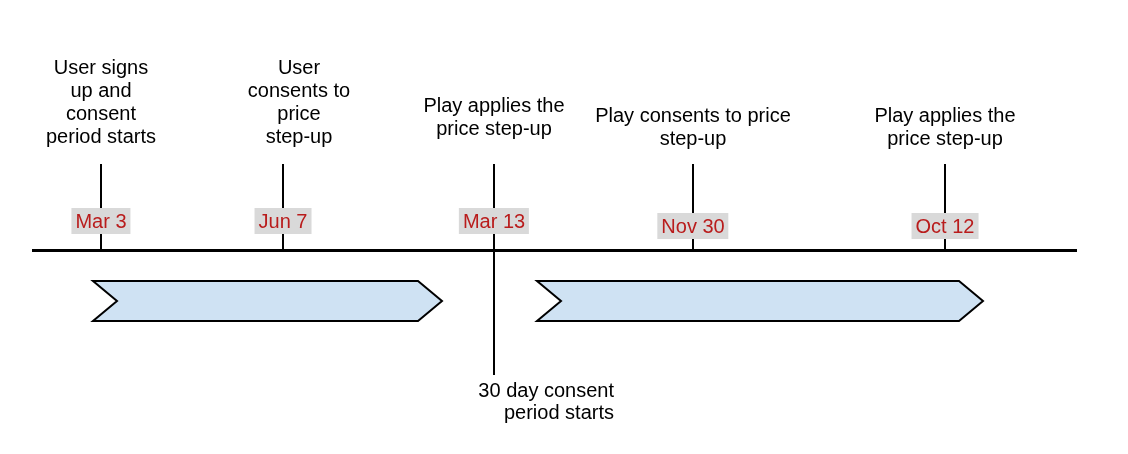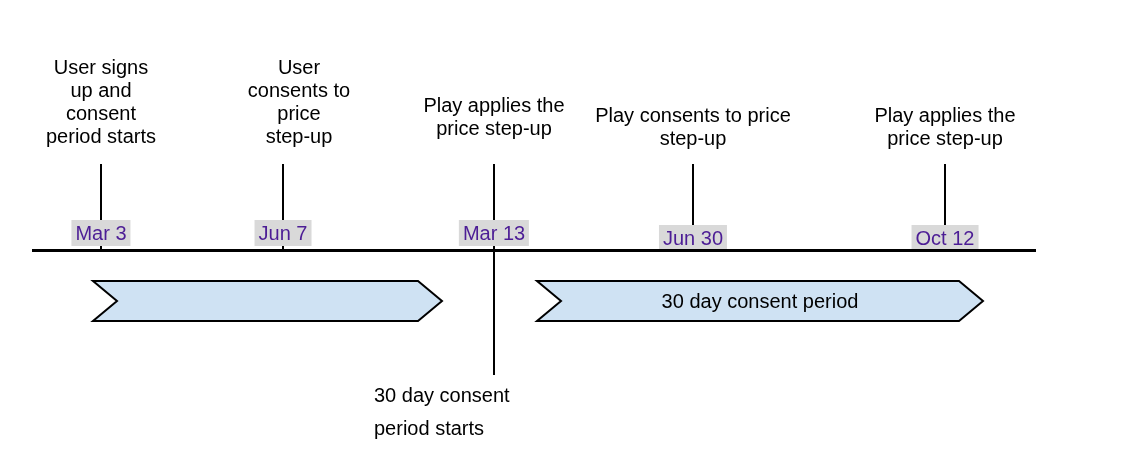--- a/index.html
+++ b/index.html
@@ -3,47 +3,47 @@
 <meta charset="utf-8">
 <style>
   html,body{margin:0;padding:0;background:#fff;}
   .canvas{
     position:relative;
     width:1036px;height:454px;
     background:#ffffff;
     font-family:"Liberation Sans", sans-serif;
     color:#000;
     overflow:hidden;
+    padding-left:41px;
   }
   .axis{
     position:absolute;left:32px;top:249px;width:1066px;height:3px;
     background:#000;
   }
   .tick{
     position:absolute;width:2px;background:#000;
   }
   .desc{
     position:absolute;width:240px;text-align:center;
     font-size:20px;line-height:23px;white-space:pre-line;
   }
   .chip{
     position:absolute;transform:translateX(-50%);
-    background:#d9d9d9;color:#4c1d95;
+    background:#d9d9d9;color:#b91c1c;
     font-size:20px;line-height:24px;padding:1px 4px;
     white-space:nowrap;
-    margin-top:12px;
   }
   .arrow-svg{position:absolute;left:0;top:0;}
   .arrow-label{
     position:absolute;height:41px;display:flex;align-items:center;justify-content:center;
     font-size:20px;
   }
   .note{
-    position:absolute;width:240px;text-align:left;
-    font-size:20px;line-height:33px;white-space:pre-line;
+    position:absolute;width:240px;text-align:right;
+    font-size:20px;line-height:22px;white-space:pre-line;
   }
 </style>
 </head>
 <body>
 
 <div class="canvas">
 
   <div class="desc" style="left:-19px;top:56px">User signs
 up and
 consent
@@ -61,28 +61,27 @@
 
   <div class="tick" style="left:100px;top:164px;height:86px"></div>
   <div class="tick" style="left:282px;top:164px;height:86px"></div>
   <div class="tick" style="left:493px;top:164px;height:86px"></div>
   <div class="tick" style="left:692px;top:164px;height:86px"></div>
   <div class="tick" style="left:944px;top:164px;height:86px"></div>
 
   <div class="chip" style="left:101px;top:208px">Mar 3</div>
   <div class="chip" style="left:283px;top:208px">Jun 7</div>
   <div class="chip" style="left:494px;top:208px">Mar 13</div>
-  <div class="chip" style="left:693px;top:213px">Jun 30</div>
+  <div class="chip" style="left:693px;top:213px">Nov 30</div>
   <div class="chip" style="left:945px;top:213px">Oct 12</div>
 
   <div class="axis"></div>
 
   <svg class="arrow-svg" width="1128" height="454" viewBox="0 0 1128 454">
     <polygon points="93,281 418,281 442,301 418,321 93,321 117,301" fill="#cfe2f3" stroke="#000000" stroke-width="2"></polygon>
     <polygon points="537,281 959,281 983,301 959,321 537,321 561,301" fill="#cfe2f3" stroke="#000000" stroke-width="2"></polygon>
   </svg>
-  <div class="arrow-label" style="left:537px;top:281px;width:446px">30 day consent period</div>
 
   <div class="tick" style="left:493px;top:252px;height:123px"></div>
   <div class="note" style="left:374px;top:379px">30 day consent
 period starts</div>
 
 </div>
 
 </body></html>

